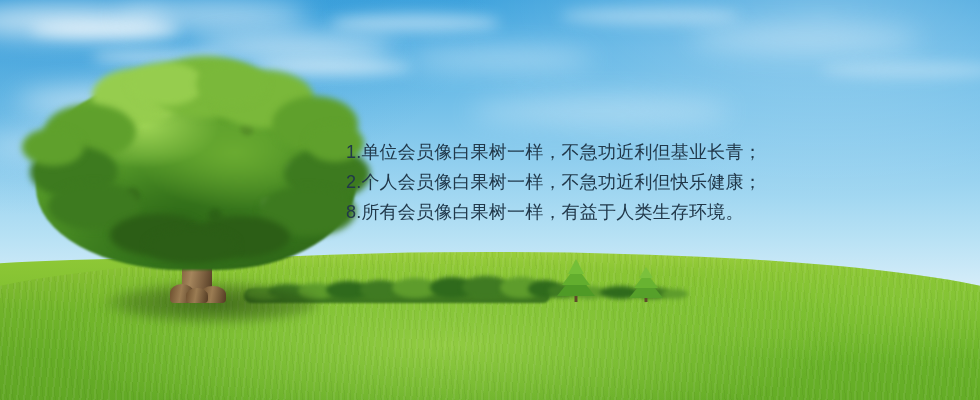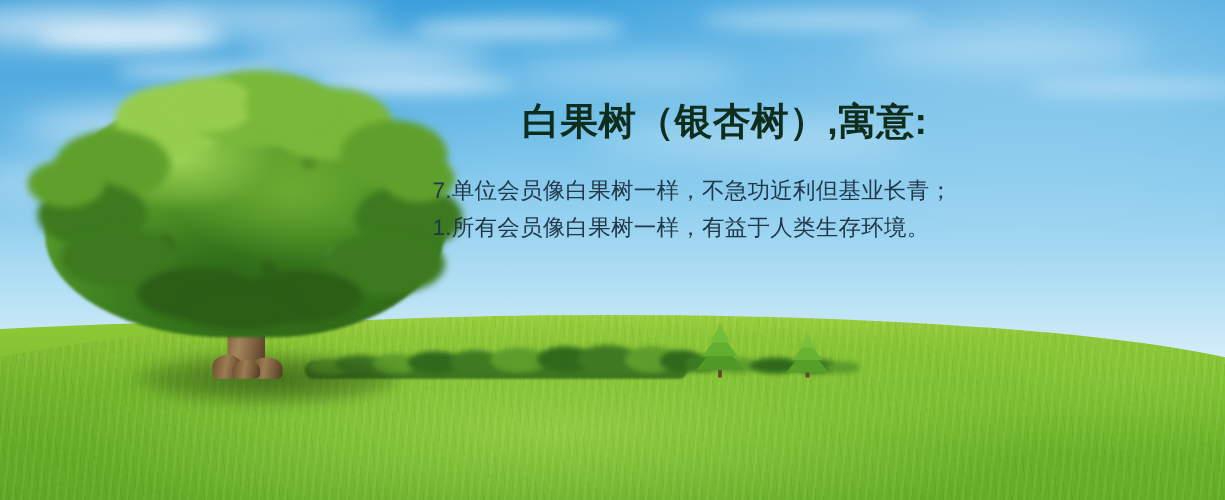--- a/index.html
+++ b/index.html
@@ -345,21 +345,21 @@
     <div class="canopy dark" style="left:48px;  top:182px; width:92px;  height:48px;"></div>
     <div class="canopy dark" style="left:260px; top:186px; width:96px;  height:50px;"></div>
     <div class="canopy deep" style="left:110px; top:214px; width:96px;  height:42px;"></div>
     <div class="canopy deep" style="left:190px; top:216px; width:100px; height:42px;"></div>
     <div class="canopy deep" style="left:146px; top:228px; width:92px;  height:36px;"></div>
     <div class="canopy mid" style="left:22px;  top:128px; width:62px;  height:38px;"></div>
     <div class="canopy mid" style="left:306px; top:124px; width:58px;  height:38px;"></div>
   </div>
 
   <div class="copy">
-    <div class="headline l2">白果树（银杏树）,寓意:</div>
 
     <div class="bullets">
-      <div class="bullet">7.单位会员像白果树一样，不急功近利但基业长青；</div>
-      <div class="bullet">1.所有会员像白果树一样，有益于人类生存环境。</div>
+      <div class="bullet">1.单位会员像白果树一样，不急功近利但基业长青；</div>
+      <div class="bullet">2.个人会员像白果树一样，不急功近利但快乐健康；</div>
+      <div class="bullet">8.所有会员像白果树一样，有益于人类生存环境。</div>
     </div>
   </div>
 
 </div>
 
 </body></html>

